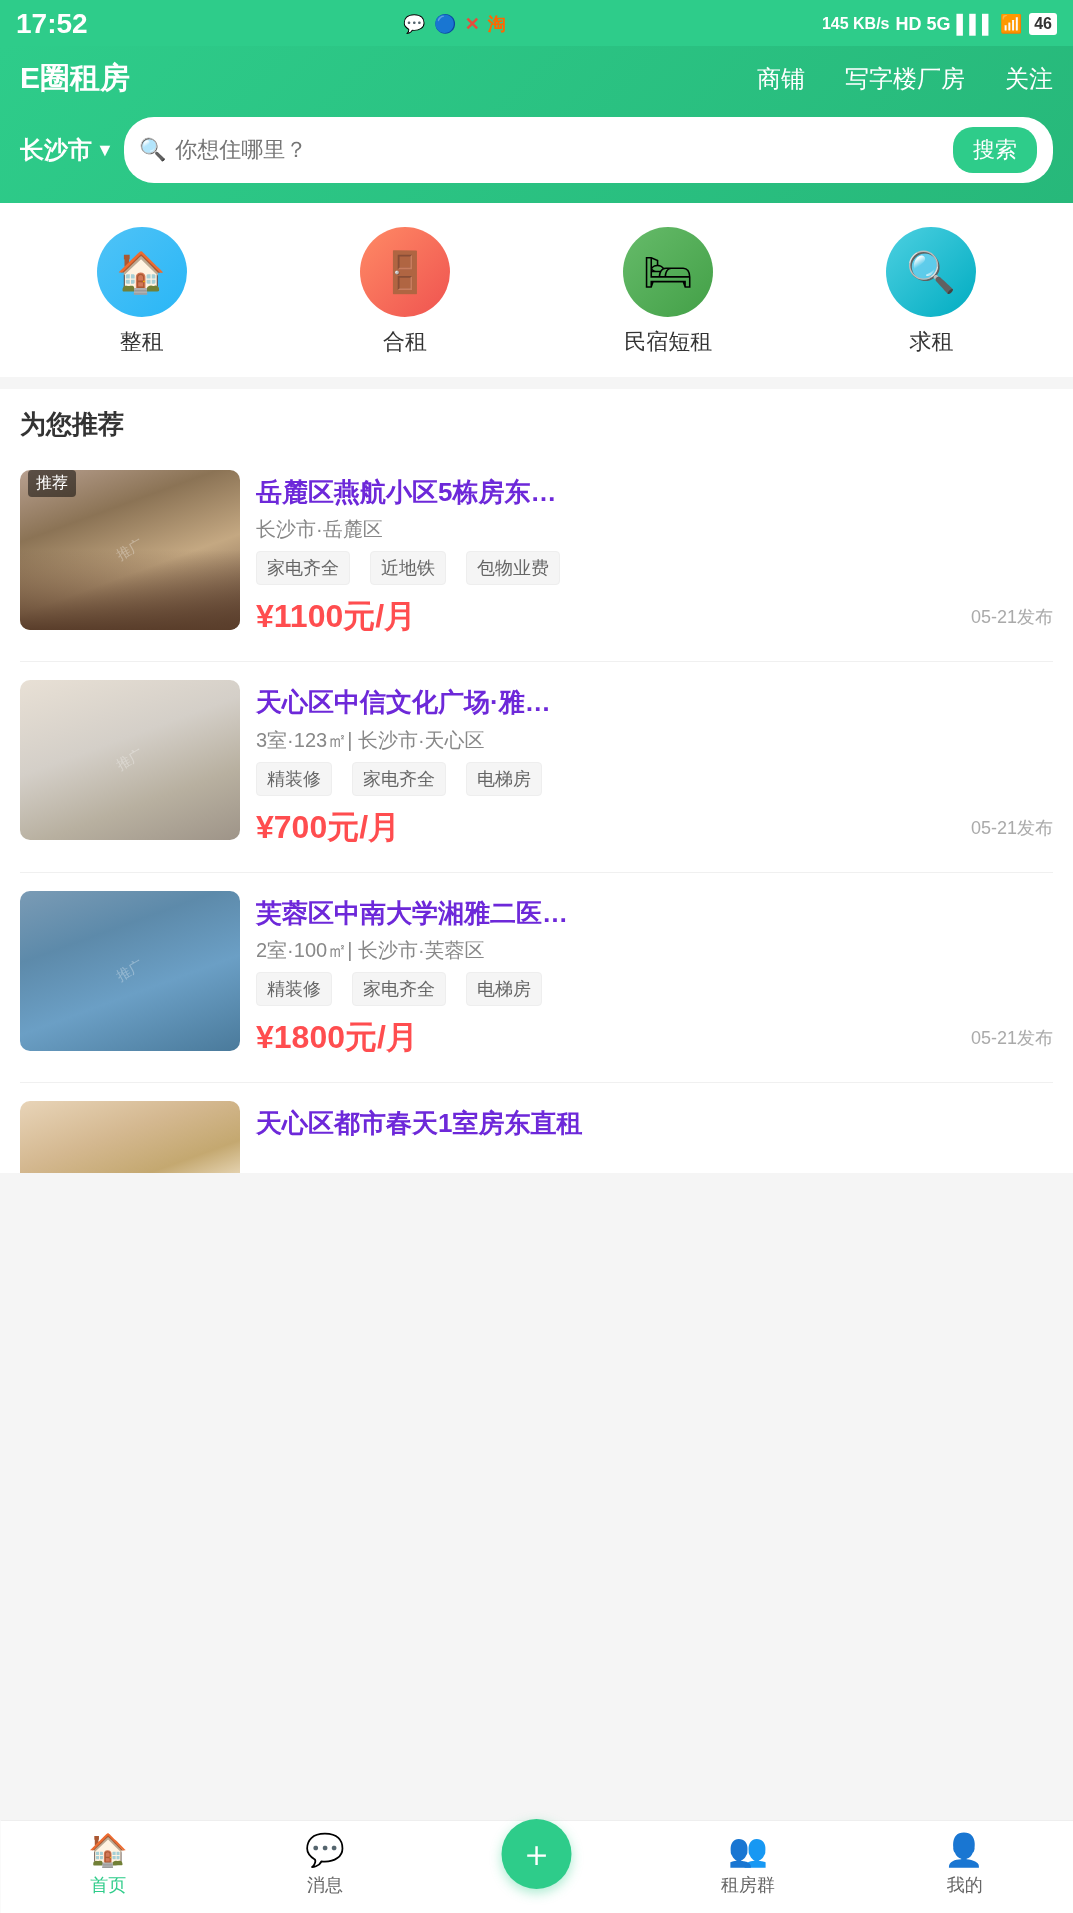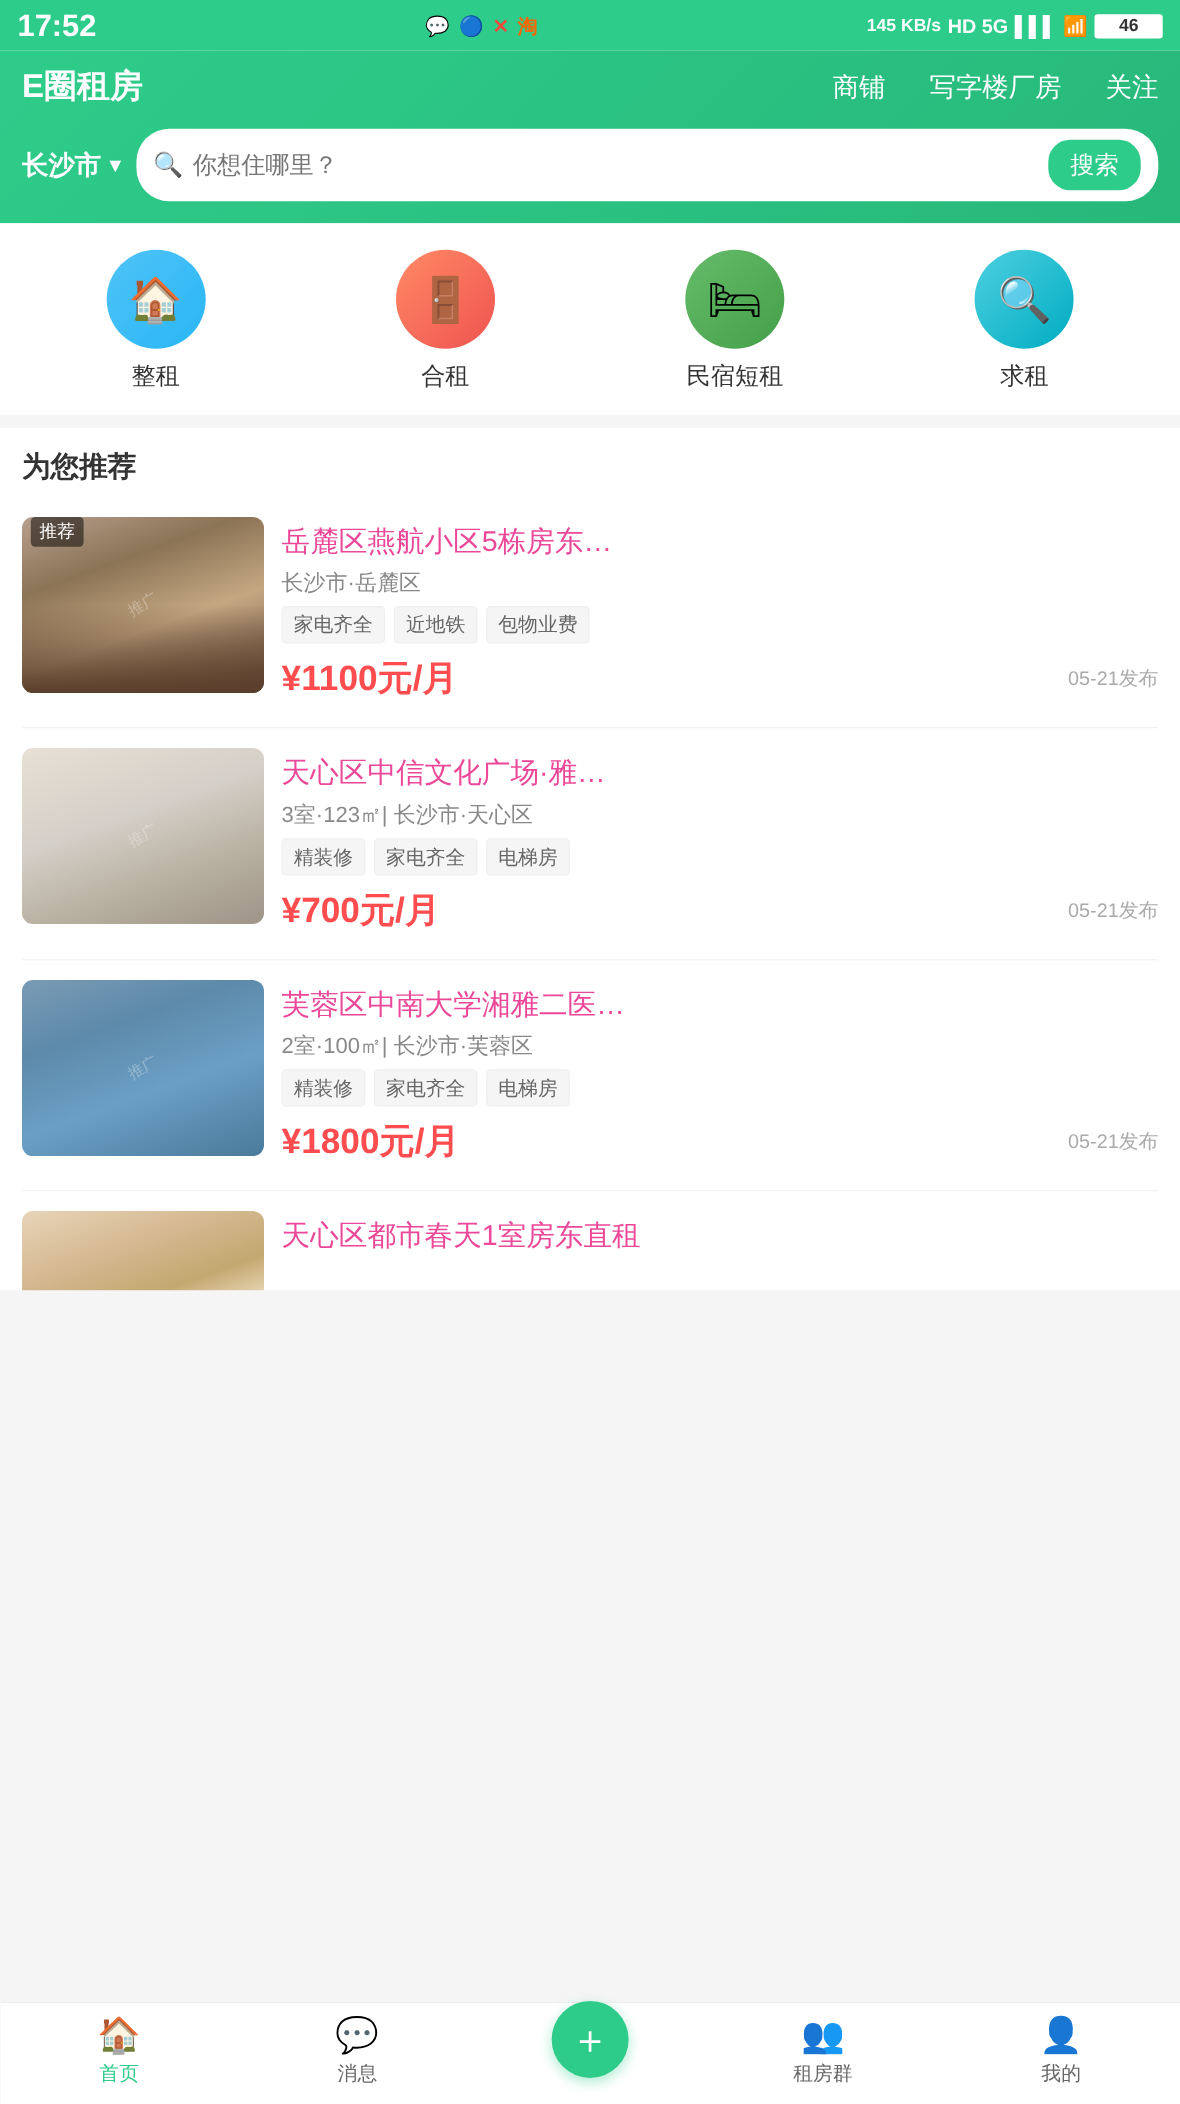--- a/index.html
+++ b/index.html
@@ -26,21 +26,21 @@
     }
     .status-left { font-size: 28px; font-weight: 700; }
     .status-icons { display: flex; gap: 8px; align-items: center; font-size: 18px; }
     .status-right { display: flex; align-items: center; gap: 6px; font-size: 18px; }
     .status-right .signal-text { font-size: 16px; }
     .battery-box {
       background: white;
       color: #333;
       font-size: 16px;
       font-weight: 700;
-      padding: 2px 22px;
+      padding: 2px 5px;
       border-radius: 3px;
     }
 
     
     .header {
       background: linear-gradient(135deg, #2ecc8a 0%, #27b87a 100%);
       padding: 12px 20px 20px;
     }
     .header-top {
       display: flex;
@@ -186,33 +186,33 @@
     }
     .listing-info {
       flex: 1;
       display: flex;
       flex-direction: column;
       justify-content: space-between;
       padding: 4px 0;
     }
     .listing-title {
       font-size: 26px;
-      font-weight: 400;
-      color: #ec4899;
+      font-weight: 700;
+      color: #6d28d9;
       line-height: 1.4;
     }
     .listing-location {
       font-size: 20px;
       color: #888;
       margin-top: 6px;
     }
     .listing-tags {
       display: flex;
       flex-wrap: wrap;
-      gap: 8px;
+      gap: 20px;
       margin-top: 8px;
     }
     .tag {
       background: #f5f5f5;
       color: #666;
       font-size: 18px;
       padding: 4px 10px;
       border-radius: 4px;
       border: 1px solid #eee;
     }

